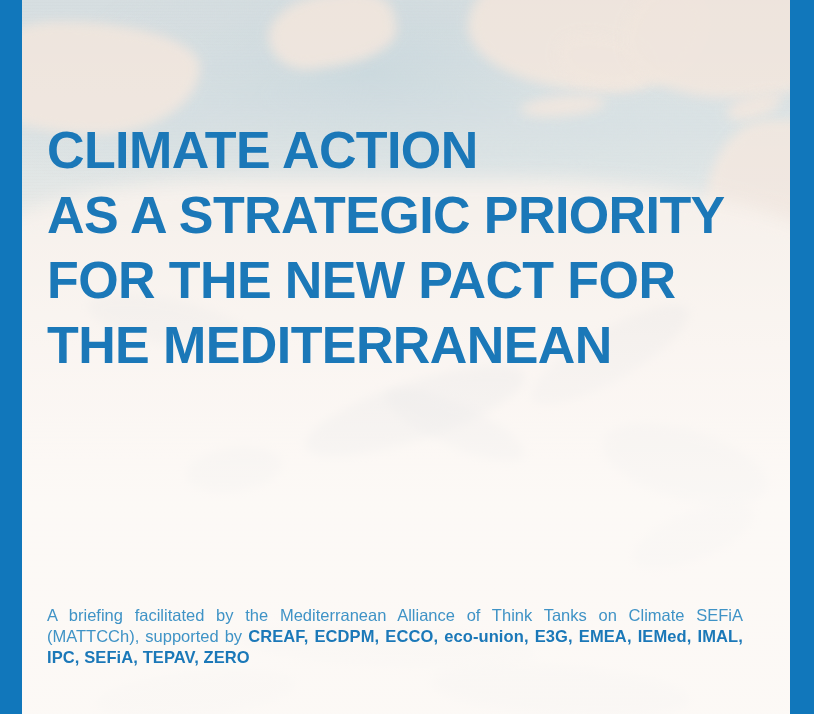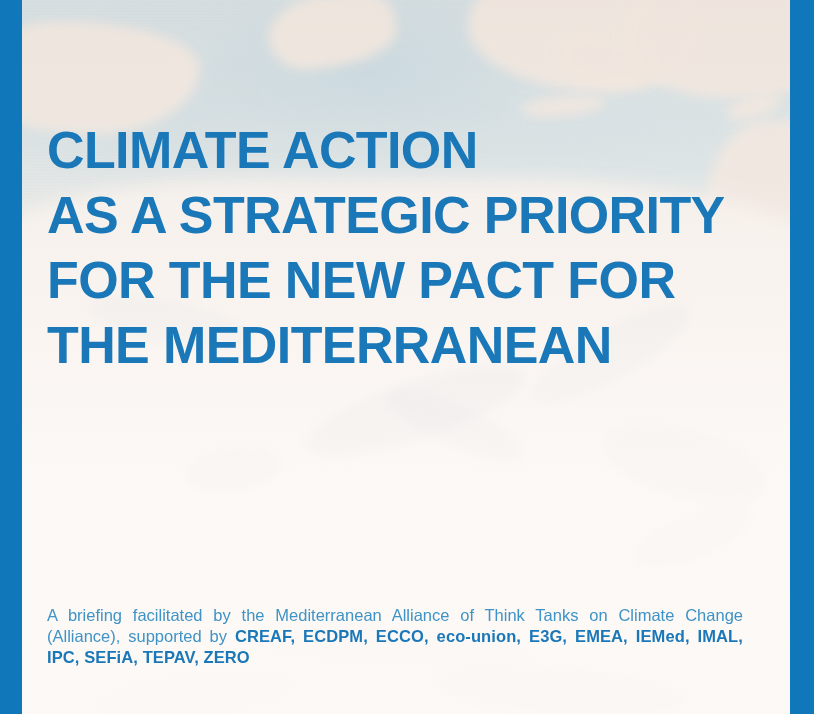--- a/index.html
+++ b/index.html
@@ -233,18 +233,18 @@
   <div class="bar bar-left"></div>
   <div class="bar bar-right"></div>
 
   <div class="content">
 
     <h1 class="title">CLIMATE ACTION
 AS A STRATEGIC PRIORITY
 FOR THE NEW PACT FOR
 THE MEDITERRANEAN</h1>
 
-    <p class="subtitle"><span>A briefing facilitated by the Mediterranean Alliance of Think Tanks on Climate Change (Alliance), supported by </span><span class="orgs">CREAF, ECDPM, ECCO, eco-union, E3G, EMEA, IEMed, IMAL, IPC, SEFiA, TEPAV, ZERO</span></p>
+    <p class="subtitle"><span>A briefing facilitated by the Mediterranean Alliance of Think Tanks on Climate SEFiA (MATTCCh), supported by </span><span class="orgs">CREAF, ECDPM, ECCO, eco-union, E3G, EMEA, IEMed, IMAL, IPC, SEFiA, TEPAV, ZERO</span></p>
 
     <div class="date">JULY 2025</div>
 
   </div>
 </div>
 
 </body></html>

